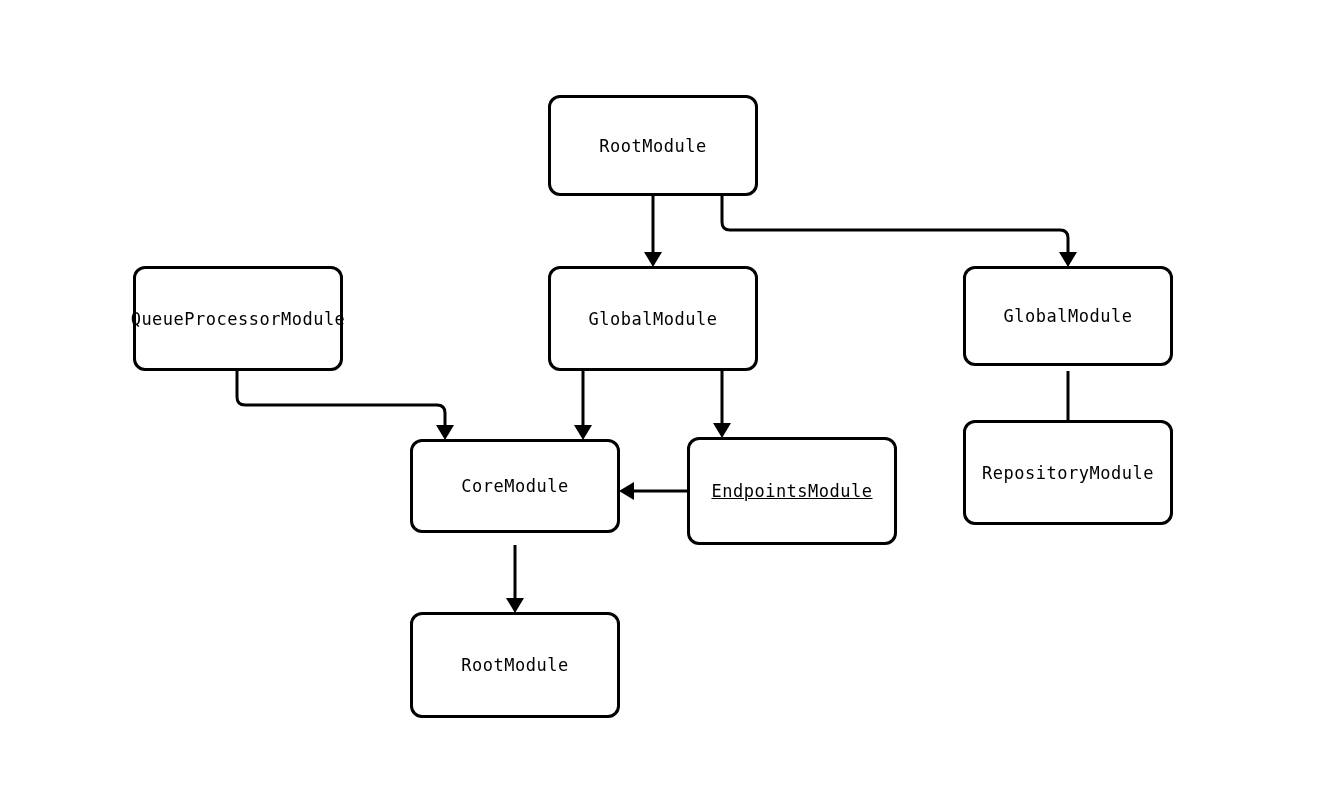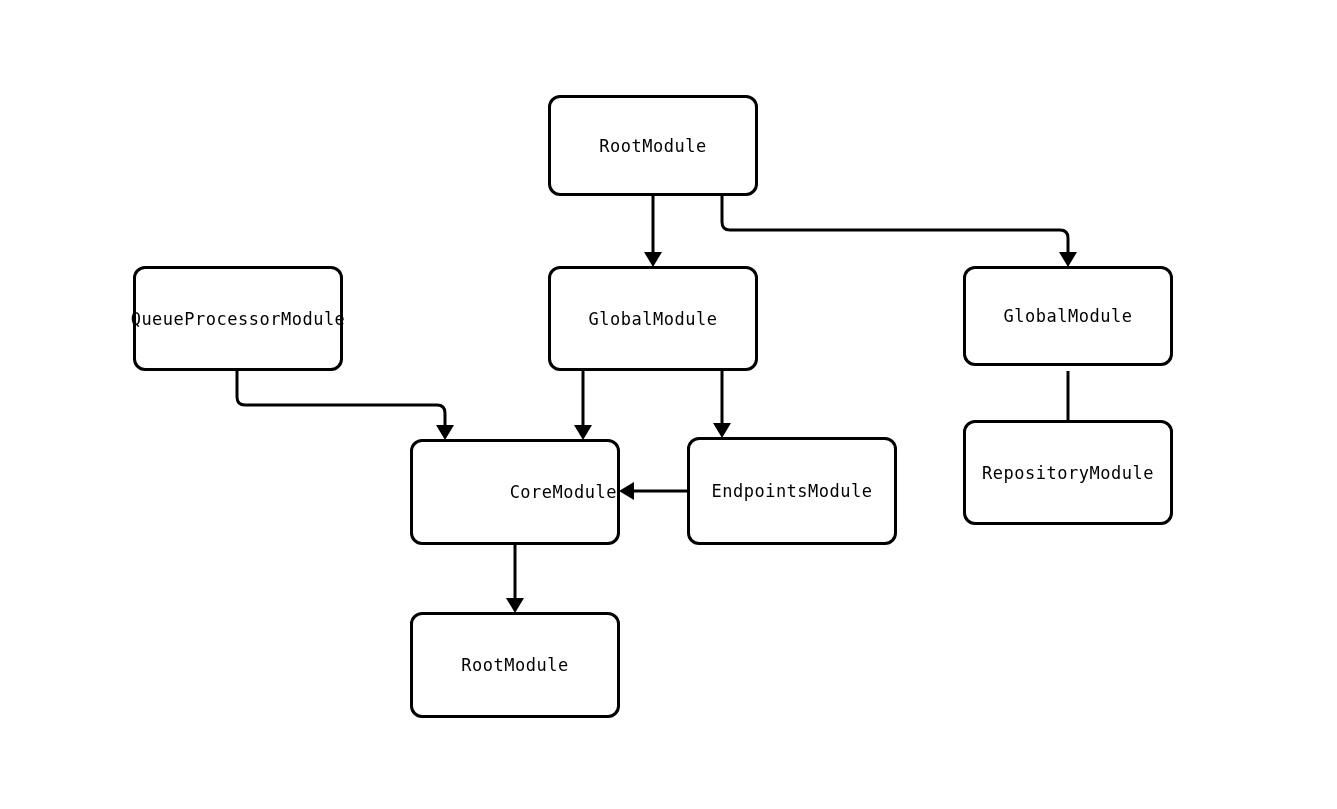--- a/index.html
+++ b/index.html
@@ -90,26 +90,26 @@
   <div class="node" style="left: 548px; top: 266px; width: 210px; height: 105px;">
     <span class="node-label">Global</span>
     <span class="node-label">Module</span>
   </div>
 
   <div class="node" style="left: 963px; top: 266px; width: 210px; height: 100px;">
     <span class="node-label">Global</span>
     <span class="node-label">Module</span>
   </div>
 
-  <div class="node" style="left: 410px; top: 439px; width: 210px; height: 106px; justify-content: flex-end;">
+  <div class="node" style="left: 410px; top: 439px; width: 210px; height: 94px;">
     <span class="node-label">Core</span>
     <span class="node-label">Module</span>
   </div>
 
-  <div class="node" style="left: 687px; top: 437px; width: 210px; height: 108px;">
+  <div class="node" style="left: 687px; top: 437px; width: 210px; height: 108px; text-decoration: underline;">
     <span class="node-label">Endpoints</span>
     <span class="node-label">Module</span>
   </div>
 
   <div class="node" style="left: 963px; top: 420px; width: 210px; height: 105px;">
     <span class="node-label">Repository</span>
     <span class="node-label">Module</span>
   </div>
 
   <div class="node" style="left: 410px; top: 612px; width: 210px; height: 106px;">

